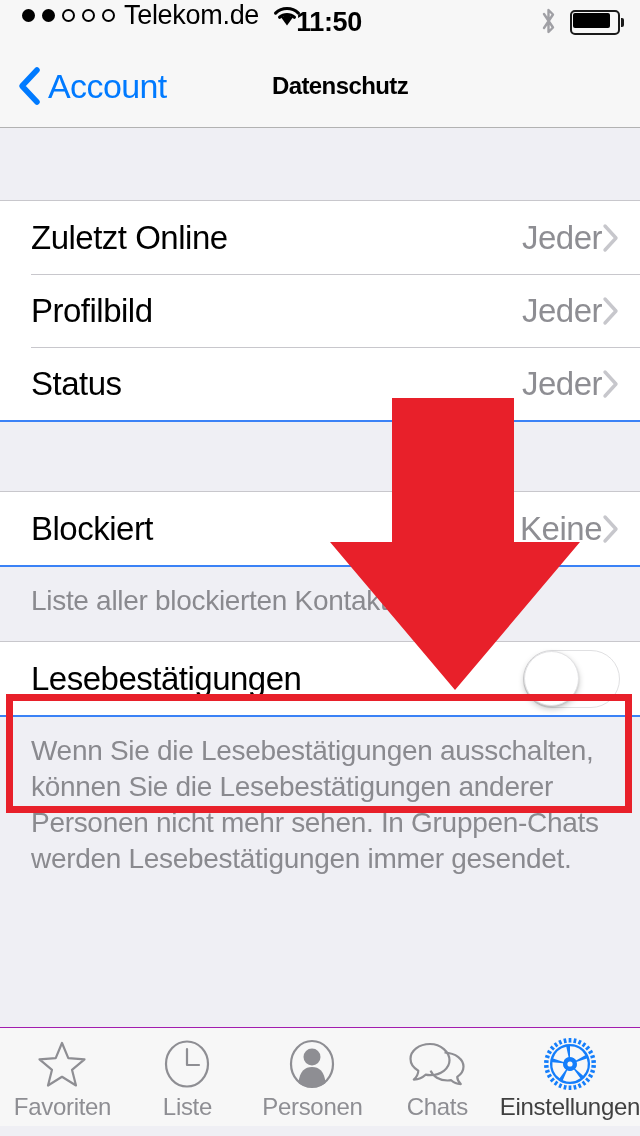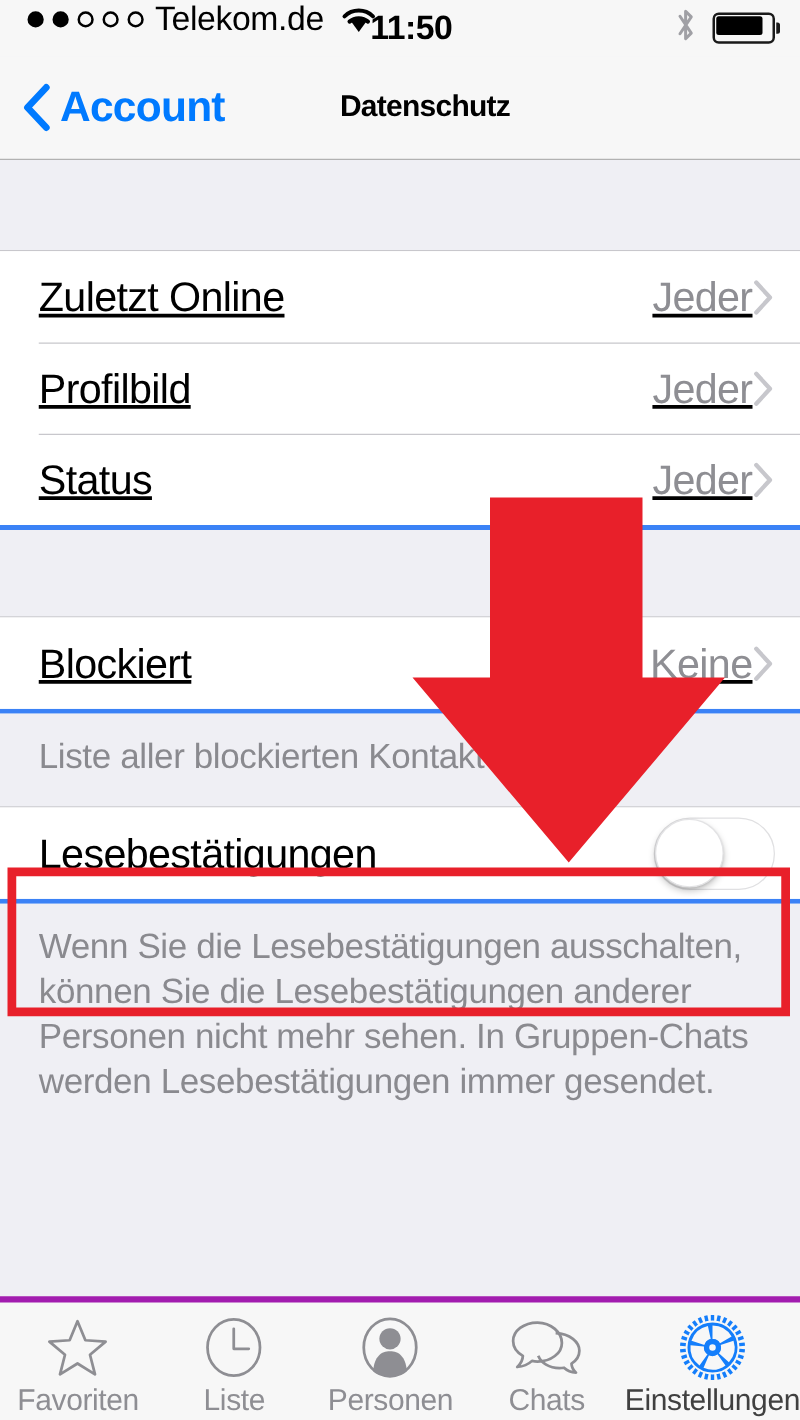--- a/index.html
+++ b/index.html
@@ -50,38 +50,37 @@
   
   .navbar {
     position:absolute; left:0; top:45px; width:640px; height:83px;
     background:#F7F7F7;
     border-bottom:1px solid #B2B2B2;
     display:flex; align-items:center;
   }
   .back-btn {
     position:absolute; left:16px; display:flex; align-items:center; gap:6px;
     cursor:pointer;
-    font-weight:bold;
   }
   .chev-back { width:26px; height:40px; display:block; }
   .back-label { font-size:34px; color:#007AFF; letter-spacing:-0.6px; }
   .nav-title {
     position:absolute; left:0; right:0; text-align:center;
     font-size:24px; font-weight:bold; color:#000; letter-spacing:-0.6px;
     padding-left:40px;
   }
 
   
   .content { position:absolute; left:0; top:128px; width:640px; bottom:99px; }
 
   .gap { background:#EFEFF4; width:100%; }
   .gap.g1 { height:72px; }
   .gap.g2 { height:69px; }
 
-  .group { background:#FFFFFF; border-top:1px solid #C8C7CC; border-bottom:4px solid #3b82f6;text-decoration:underline; }
+  .group { background:#FFFFFF; border-top:1px solid #C8C7CC; border-bottom:2px solid #3b82f6; }
 
   .row {
     position:relative; height:73px; display:flex; align-items:center;
     padding-left:31px; padding-right:20px; background:#FFFFFF;
     cursor:pointer;
   }
   .row + .row::before {
     content:""; position:absolute; left:31px; right:0; top:0; height:1px;
     background:#C8C7CC;
   }
@@ -116,22 +115,22 @@
   }
 
   
   .arrow-overlay {
     position:absolute; left:0; top:0; width:640px; height:1136px;
     pointer-events:none; z-index:30;
   }
 
   
   .tabbar {
-    position:absolute; left:0; bottom:0; width:640px; height:99px;
-    background:#F7F7F7; border-top:5px solid #a21caf;
+    position:absolute; left:0; bottom:10px; width:640px; height:99px;
+    background:#F7F7F7; border-top:1px solid #a21caf;
     display:flex; align-items:flex-start; z-index:20;
   }
   .tab {
     flex:1; display:flex; flex-direction:column; align-items:center;
     padding-top:10px; cursor:pointer;
   }
   .tab-icon { height:52px; display:flex; align-items:center; justify-content:center; }
   .tab-label { font-size:24px; color:#8E8E93; letter-spacing:-0.3px; margin-top:3px; }
   .tab.active .tab-label { color:#404040; }
 </style>

